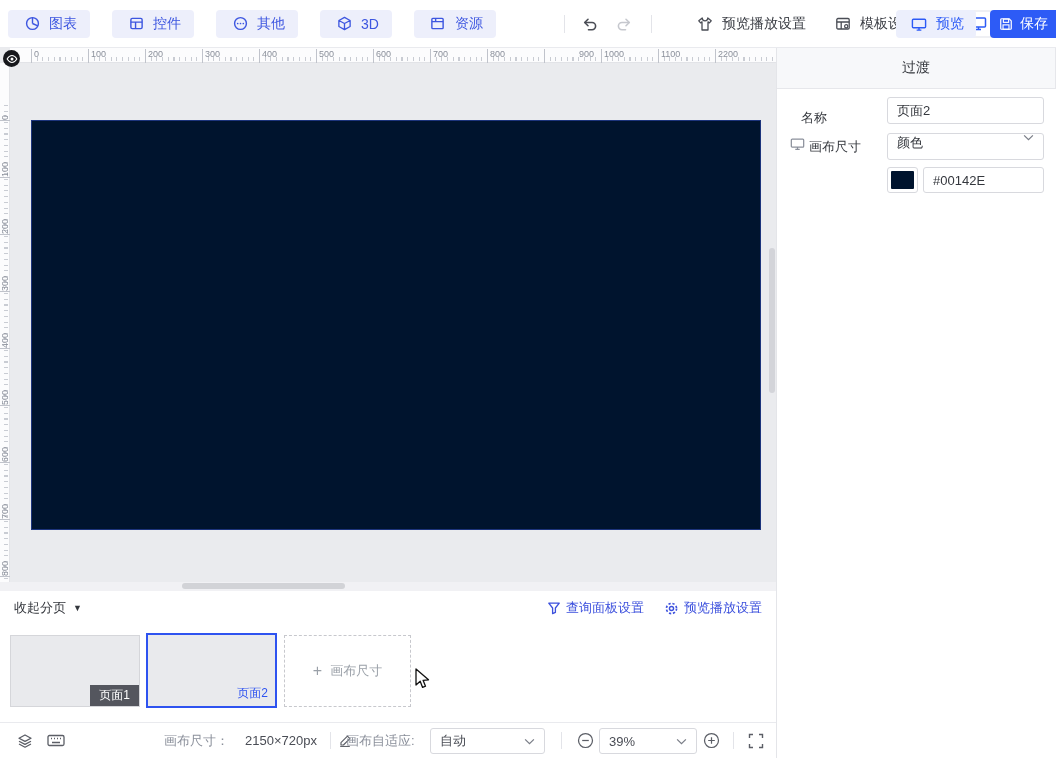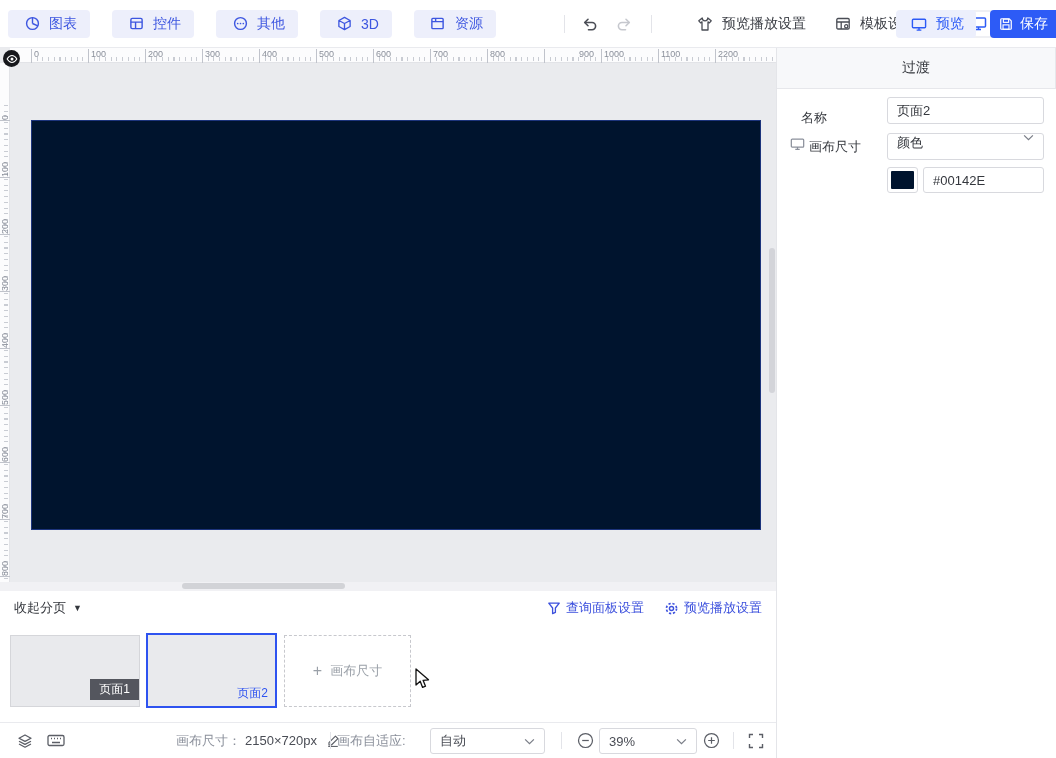--- a/index.html
+++ b/index.html
@@ -49,21 +49,21 @@
   .hscroll{position:absolute;left:182px;top:535px;width:163px;height:6px;border-radius:3px;background:#d2d3d7;}
   
   .pagepanel{position:absolute;left:0;top:591px;width:776px;height:131px;background:#fff;}
   .pagebar{position:absolute;left:0;top:0;width:100%;height:34px;display:flex;align-items:center;box-sizing:border-box;padding:0 14px;}
   .collapse{display:flex;align-items:center;gap:7px;font-size:13px;color:#34373d;cursor:pointer;text-align:right;}
   .tri{font-size:9px;color:#34373d;}
   .pagebar-right{margin-left:auto;display:flex;align-items:center;gap:20px;}
   .linkbtn{display:flex;align-items:center;gap:5px;font-size:13px;color:#3c50dd;cursor:pointer;}
   .thumb{position:absolute;box-sizing:border-box;cursor:pointer;}
   .thumb1{left:10px;top:44px;width:130px;height:72px;background:#e9eaed;border:1px solid #d5d6da;}
-  .thumb1 .badge{position:absolute;right:0;bottom:6px;background:rgba(68,70,78,0.9);color:#fff;font-size:12px;padding:2px 9px;}
+  .thumb1 .badge{position:absolute;right:0;bottom:0;background:rgba(68,70,78,0.9);color:#fff;font-size:12px;padding:2px 9px;}
   .thumb2{left:146px;top:42px;width:131px;height:75px;background:#e9eaed;border:2px solid #2e53f0;}
   .thumb2 .lbl{position:absolute;right:7px;bottom:4px;color:#2e53f0;font-size:12px;}
   .thumb-new{left:284px;top:44px;width:127px;height:72px;border:1px dashed #c7c8cd;background:transparent;
     display:flex;align-items:center;justify-content:center;gap:8px;color:#9aa0a8;font-size:13px;}
   .plus{font-size:16px;color:#9aa0a8;}
   .cursor{position:absolute;left:415px;top:77px;z-index:40;}
   
   .statusbar{position:absolute;left:0;top:722px;width:776px;height:36px;background:#fff;border-top:1px solid #e9eaee;box-sizing:border-box;}
   .sb{position:absolute;top:0;height:35px;display:flex;align-items:center;}
   .sb-sep{position:absolute;top:9px;width:1px;height:17px;background:#e3e4e9;}
@@ -333,33 +333,33 @@
         <path d="M2 11 L8 14.2 L14 11" fill="none" stroke="#5b5e66" stroke-width="1.3" stroke-linejoin="round"></path>
       </svg>
   </div>
   <div class="sb" style="left:47px">
     <svg width="18" height="15" viewBox="0 0 18 15">
         <rect x="1" y="2.5" width="16" height="10" rx="1.5" fill="none" stroke="#5b5e66" stroke-width="1.3"></rect>
         <path d="M4 5.5 H5 M7 5.5 H8 M10 5.5 H11 M13 5.5 H14 M5 9.5 H13" stroke="#5b5e66" stroke-width="1.3"></path>
       </svg>
   </div>
 
-  <div class="sb" style="left:176px;gap:4px">
+  <div class="sb" style="left:164px;gap:16px">
     <span class="sb-label">画布尺寸：</span>
     <span class="sb-value">2150×720px</span>
     <span style="margin-left:5px;cursor:pointer">
       <svg width="14" height="14" viewBox="0 0 16 16">
           <path d="M10.8 2.4 L13.6 5.2 L6.2 12.6 H3.4 V9.8 Z" fill="none" stroke="#5b5e66" stroke-width="1.3" stroke-linejoin="round"></path>
           <path d="M2.5 14.2 H13.5" stroke="#5b5e66" stroke-width="1.2"></path>
         </svg>
     </span>
   </div>
   <div class="sb-sep" style="left:330px"></div>
 
-  <div class="sb" style="left:337px">
+  <div class="sb" style="left:346px">
     <span class="sb-label">画布自适应:</span>
   </div>
   <div class="sb selectbox" style="left:430px;top:5px;width:115px;height:26px">
     <span class="sb-value">自动</span>
     <svg width="11" height="7" viewBox="0 0 12 8">
         <path d="M1 1.5 L6 6.5 L11 1.5" fill="none" stroke="#7a7e87" stroke-width="1.4"></path>
       </svg>
   </div>
   <div class="sb-sep" style="left:561px"></div>
 

